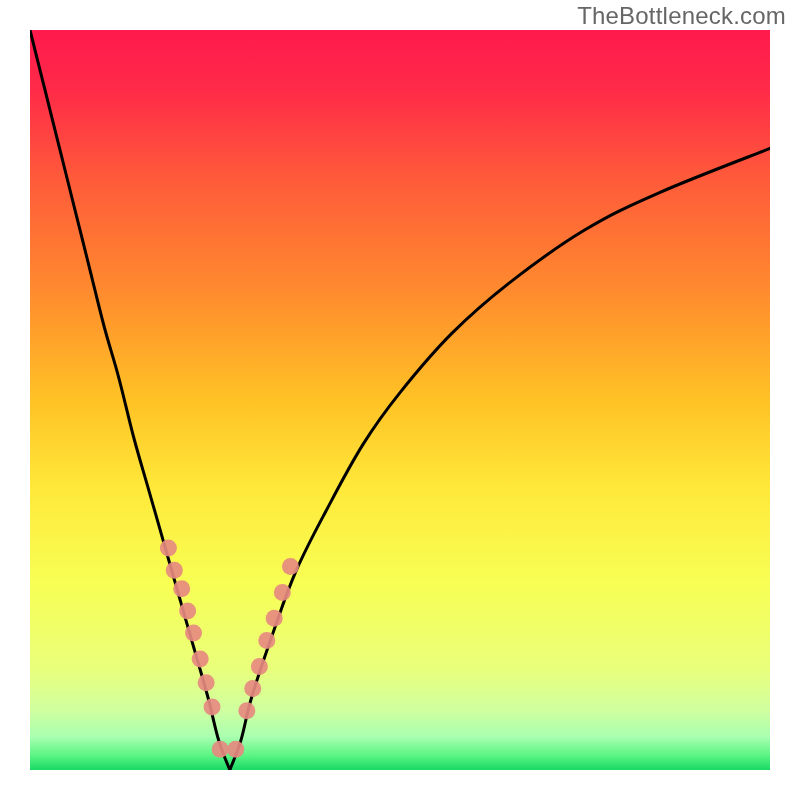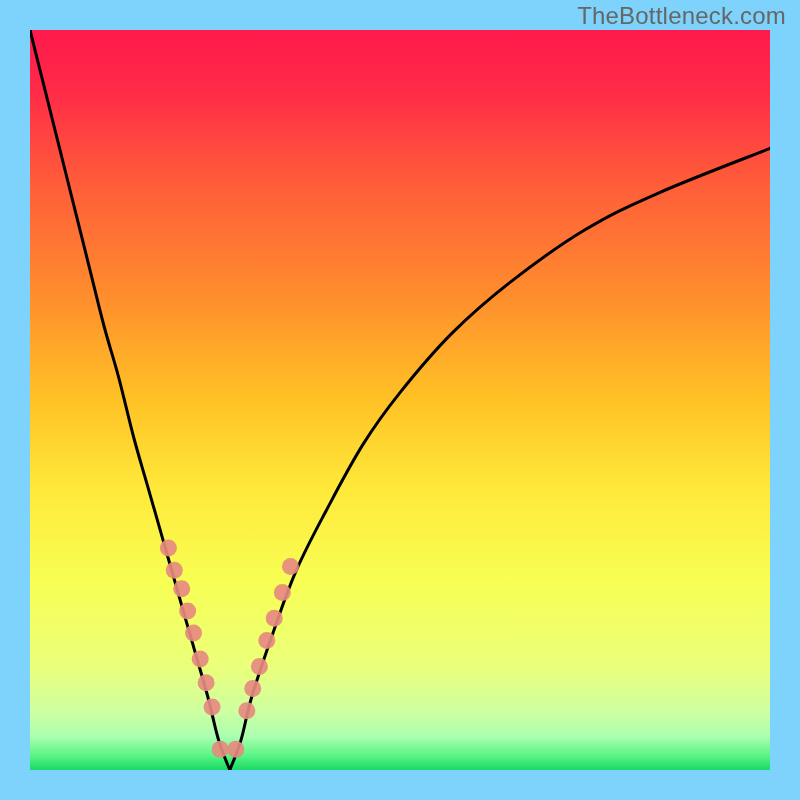--- a/index.html
+++ b/index.html
@@ -10,21 +10,21 @@
     background: #000;
     overflow: hidden;
     font-family: Arial, Helvetica, sans-serif;
   }
   .frame {
     position: absolute;
     left: 0;
     top: 0;
     width: 800px;
     height: 800px;
-    background: #7dd3fc;
+    background: #ffffff;
     text-align: right;
   }
   .watermark {
     position: absolute;
     top: 2px;
     right: 14px;
     color: #666;
     font-size: 24px;
     font-weight: 400;
     letter-spacing: 0.2px;

